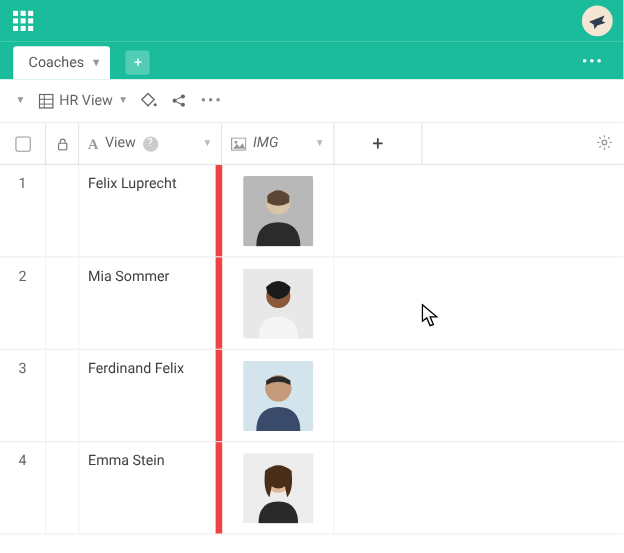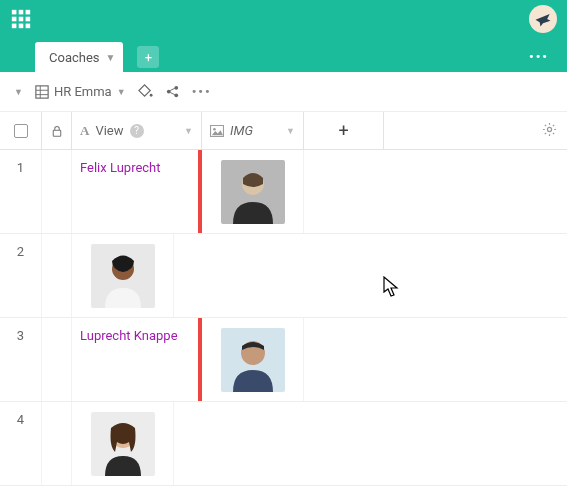--- a/index.html
+++ b/index.html
@@ -2,21 +2,21 @@
 <html><head>
 <meta charset="utf-8">
 <style>
 * { margin: 0; padding: 0; box-sizing: border-box; }
 body { font-family: -apple-system, BlinkMacSystemFont, "Segoe UI", Roboto, sans-serif; font-size: 13px; color: #333; background: #fff; width: 567px; height: 503px; overflow: hidden; position: relative; }
 
 .topbar { height: 38px; display: flex; align-items: center; justify-content: space-between; padding: 0 10px; }
 .apps-btn { width: 22px; height: 22px; cursor: pointer; }
 .avatar { width: 28px; height: 28px; border-radius: 50%; background: #f5e6d3; display: flex; align-items: center; justify-content: center; cursor: pointer; }
 
-.tabrow { height: 34px; display: flex; align-items: flex-end; padding-left: 35px; position: relative; }
+.tabrow { height: 34px; display: flex; align-items: flex-end; padding-left: 12px; position: relative; }
 .tab { background: #fff; height: 30px; display: flex; align-items: center; padding: 0 8px 0 14px; border-top-left-radius: 3px; border-top-right-radius: 3px; cursor: pointer; color: #555; }
 .tab span.caret { margin-left: 6px; color: #999; font-size: 10px; }
 .addtab { width: 22px; height: 22px; background: rgba(255,255,255,0.25); border-radius: 3px; margin-left: 14px; display: flex; align-items: center; justify-content: center; color: #fff; cursor: pointer; margin-bottom: 4px; }
 .tabmore { position: absolute; right: 18px; bottom: 8px; color: #fff; cursor: pointer; letter-spacing: 2px; font-weight: bold; }
 
 .toolbar { height: 40px; display: flex; align-items: center; padding: 0 14px; gap: 12px; color: #666; border-bottom: 1px solid #eee; }
 .tool { display: flex; align-items: center; gap: 5px; cursor: pointer; }
 .tool .caret { font-size: 9px; color: #999; }
 
 .headerrow { height: 38px; display: flex; border-bottom: 1px solid #e3e3e3; position: relative; }
@@ -25,21 +25,21 @@
 .hc-lock { width: 30px; justify-content: center; }
 .hc-name { width: 130px; }
 .hc-img { width: 102px; font-style: italic; }
 .hc-add { width: 80px; justify-content: center; cursor: pointer; color: #444; font-size: 18px; }
 .chev { color: #bbb; font-size: 9px; margin-left: auto; }
 .gear { position: absolute; right: 10px; top: 10px; color: #999; cursor: pointer; }
 
 .row { display: flex; border-bottom: 1px solid #eee; min-height: 84px; }
 .c-num { width: 42px; display: flex; justify-content: center; padding-top: 10px; color: #666; border-right: 1px solid #f2f2f2; }
 .c-lock { width: 30px; border-right: 1px solid #f2f2f2; }
-.c-name { width: 130px; padding: 10px 8px; border-right: 4px solid #ef4444; color: #a21caf; }
+.c-name { width: 130px; padding: 10px 8px; border-right: 6px solid #ef4444; color: #404040; }
 .c-img { width: 102px; display: flex; align-items: center; justify-content: center; padding: 8px; border-right: 1px solid #f2f2f2; }
 .thumb { width: 64px; height: 64px; border-radius: 2px; overflow: hidden; }
 .thumb svg { width: 100%; height: 100%; display: block; }
 
 .checkbox { width: 14px; height: 14px; border: 1.5px solid #999; border-radius: 2px; }
 
 .cursor { position: absolute; left: 383px; top: 276px; pointer-events: none; }
 </style>
 </head>
 <body>
@@ -82,21 +82,21 @@
   <span class="tool">
       <span class="caret">▼</span>
     </span>
   <span class="tool">
     <svg width="14" height="14" viewBox="0 0 16 16">
         <rect x="1" y="1" width="14" height="14" fill="none" stroke="#666" stroke-width="1.3"></rect>
         <line x1="1" y1="6" x2="15" y2="6" stroke="#666"></line>
         <line x1="1" y1="11" x2="15" y2="11" stroke="#666"></line>
         <line x1="6" y1="1" x2="6" y2="15" stroke="#666"></line>
       </svg>
-    <span>HR Emma</span>
+    <span>HR View</span>
     <span class="caret">▼</span>
   </span>
   <span class="tool">
     <svg width="15" height="15" viewBox="0 0 16 16">
         <path d="M7 1 L13 7 L7 13 L1 7 Z" fill="none" stroke="#666" stroke-width="1.3"></path>
         <circle cx="14" cy="12" r="1.5" fill="#666"></circle>
       </svg>
   </span>
   <span class="tool">
     <svg width="15" height="15" viewBox="0 0 16 16">
@@ -160,49 +160,51 @@
             <circle cx="32" cy="24" r="11" fill="#d9c4a8"></circle>
             <path d="M12 64 Q12 42 32 42 Q52 42 52 64 Z" fill="#2b2b2b"></path>
             <path d="M22 18 Q32 8 42 18 L42 24 Q32 30 22 24 Z" fill="#5a4632"></path>
           </svg>
       </div>
     </div>
   </div>
   <div class="row">
     <div class="c-num">2</div>
     <div class="c-lock"></div>
+    <div class="c-name">Mia Sommer</div>
     <div class="c-img">
       <div class="thumb">
         <svg viewBox="0 0 64 64">
             <rect width="64" height="64" fill="#e8e8e8"></rect>
             <circle cx="32" cy="25" r="11" fill="#8a5a3a"></circle>
             <path d="M14 64 Q14 44 32 44 Q50 44 50 64 Z" fill="#f5f5f5"></path>
             <path d="M21 17 Q32 6 43 17 Q43 26 32 28 Q21 26 21 17 Z" fill="#1a1a1a"></path>
           </svg>
       </div>
     </div>
   </div>
   <div class="row">
     <div class="c-num">3</div>
     <div class="c-lock"></div>
-    <div class="c-name">Luprecht Knappe</div>
+    <div class="c-name">Ferdinand Felix</div>
     <div class="c-img">
       <div class="thumb">
         <svg viewBox="0 0 64 64">
             <rect width="64" height="64" fill="#d4e4ec"></rect>
             <circle cx="32" cy="25" r="12" fill="#c49a7a"></circle>
             <path d="M12 64 Q12 42 32 42 Q52 42 52 64 Z" fill="#3a4a6a"></path>
             <path d="M21 18 Q32 10 43 18 L43 22 Q32 16 21 22 Z" fill="#2a2a2a"></path>
           </svg>
       </div>
     </div>
   </div>
   <div class="row">
     <div class="c-num">4</div>
     <div class="c-lock"></div>
+    <div class="c-name">Emma Stein</div>
     <div class="c-img">
       <div class="thumb">
         <svg viewBox="0 0 64 64">
             <rect width="64" height="64" fill="#ececec"></rect>
             <circle cx="32" cy="25" r="11" fill="#e0b896"></circle>
             <path d="M14 64 Q14 44 32 44 Q50 44 50 64 Z" fill="#2a2a2a"></path>
             <path d="M20 16 Q32 6 44 16 Q46 34 40 40 L38 30 Q32 34 26 30 L24 40 Q18 34 20 16 Z" fill="#4a2e1a"></path>
           </svg>
       </div>
     </div>

